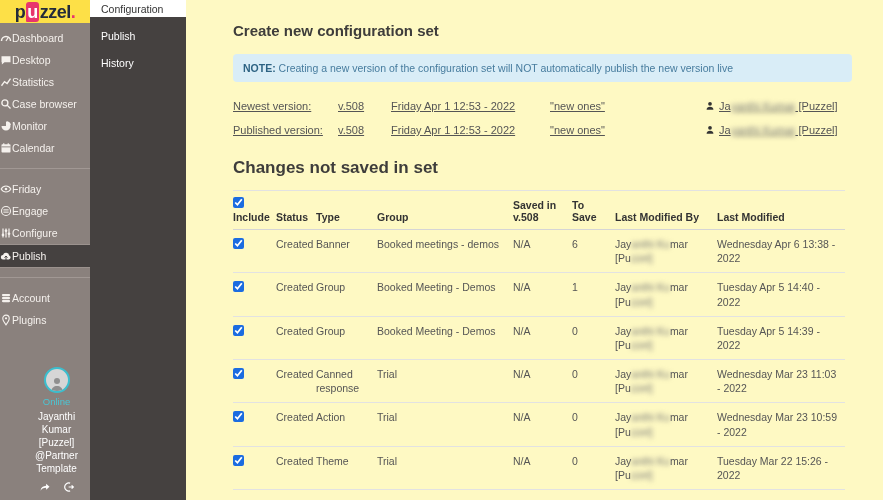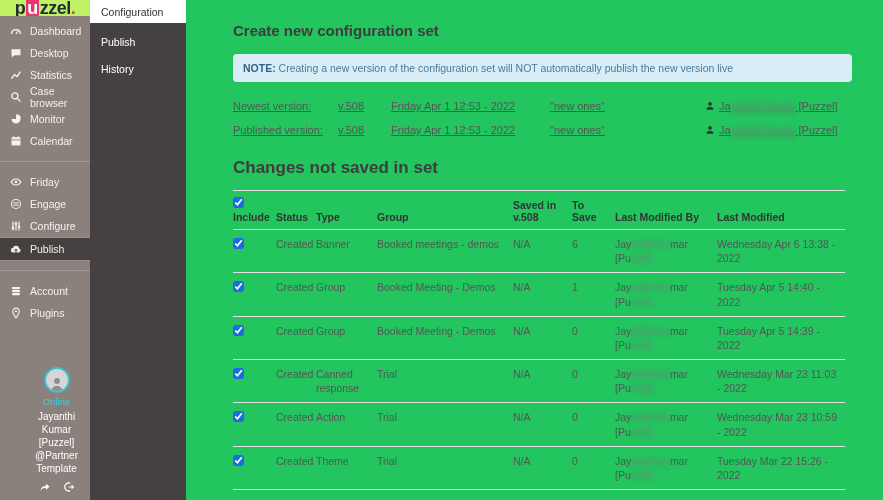--- a/index.html
+++ b/index.html
@@ -7,46 +7,46 @@
     --note-bg:#D9EDF7; --note-text:#477C9E; --note-strong:#2D6383;
     --green:#5CB85C; --teal:#3BBECE; --pink:#E8356D; --navy:#242B3A;
     --text:#555; --head-text:#333; --border:#E2E2E2;
   }
   *{margin:0;padding:0;box-sizing:border-box;}
   html,body{width:883px;height:500px;overflow:hidden;}
   body{font-family:"Liberation Sans",sans-serif;display:flex;background:#fff;font-size:11px;color:var(--text);}
 
   
   .sidebar{width:90px;flex:0 0 90px;display:flex;flex-direction:column;}
-  .logo-area{height:16px;background:#bef264;display:flex;align-items:center;justify-content:center;}
+  .logo-area{height:23px;background:#fde047;display:flex;align-items:center;justify-content:center;}
   .logo{font-size:18px;font-weight:700;color:var(--navy);letter-spacing:-0.5px;line-height:1;}
   .logo .u{background:var(--pink);color:#fff;border-radius:3px 3px 3px 1px;padding:0 1px;margin:0 1px;}
   .logo .dot{color:var(--pink);}
   .nav{flex:1;background:var(--sidebar-bg);display:flex;flex-direction:column;padding-top:4px;color:var(--sidebar-text);}
-  .nav-item{display:flex;align-items:center;gap:8px;height:22px;padding-left:10px;cursor:pointer;font-size:10.5px;}
+  .nav-item{display:flex;align-items:center;gap:0;height:22px;cursor:pointer;font-size:10.5px;}
   .nav-item .ico{width:12px;height:12px;flex:0 0 12px;display:flex;align-items:center;justify-content:center;}
   .nav-item svg{width:12px;height:12px;}
   .nav-item.active{background:var(--submenu-bg);border-top:1px solid #9b928e;border-bottom:1px solid #9b928e;height:24px;}
   .nav-divider{border-top:1px solid #a19894;margin:9px 0;}
   .user-block{margin-top:auto;display:flex;flex-direction:column;align-items:center;padding-bottom:5px;color:#fff;padding-left:23px;}
   .avatar{width:26px;height:26px;border-radius:50%;border:2px solid var(--teal);background:#d6d6d6;display:flex;align-items:flex-end;justify-content:center;overflow:hidden;}
   .avatar svg{width:16px;height:16px;}
   .online{color:#4AC6D5;font-size:9.5px;margin-top:3px;}
   .user-name{font-size:10px;text-align:center;line-height:1.3;margin-top:3px;}
   .user-actions{display:flex;gap:12px;margin-top:6px;}
   .user-actions svg{width:12px;height:12px;}
 
   
   .submenu{width:96px;flex:0 0 96px;display:flex;flex-direction:column;}
-  .submenu-header{height:23px;background:#fff;display:flex;align-items:center;padding-left:11px;color:#333;font-size:10.5px;}
+  .submenu-header{height:17px;background:#fff;display:flex;align-items:center;padding-left:11px;color:#333;font-size:10.5px;}
   .submenu-body{flex:1;background:var(--submenu-bg);padding-top:8px;}
   .submenu-item{color:#fff;font-size:10.5px;padding:5px 11px 6px;cursor:pointer;margin-bottom:4px;}
 
   
-  .main{flex:1;background:#22c55e;padding:22px 30px 0 47px;overflow:hidden;}
+  .main{flex:1;background:#fef9c3;padding:22px 30px 0 47px;overflow:hidden;}
   h1{font-size:15px;font-weight:700;color:#3E3D3B;}
   .note{width:619px;background:var(--note-bg);border-radius:4px;margin-top:15px;padding:8px 10px;font-size:10.5px;color:var(--note-text);}
   .note b{color:var(--note-strong);}
   .versions{margin-top:12px;}
   .vrow{display:flex;align-items:center;height:24px;text-decoration:underline;}
   .v-label{width:105px;}
   .v-num{width:53px;}
   .v-date{width:159px;}
   .v-comment{width:155px;}
   .v-user{display:flex;align-items:center;gap:4px;}

